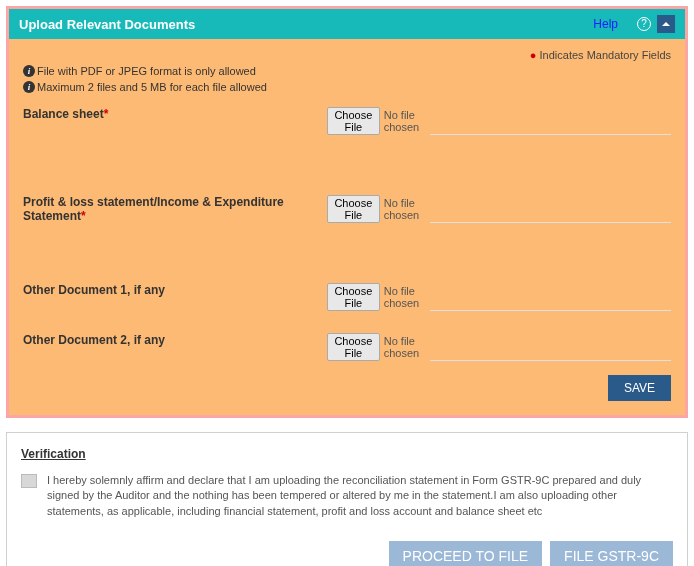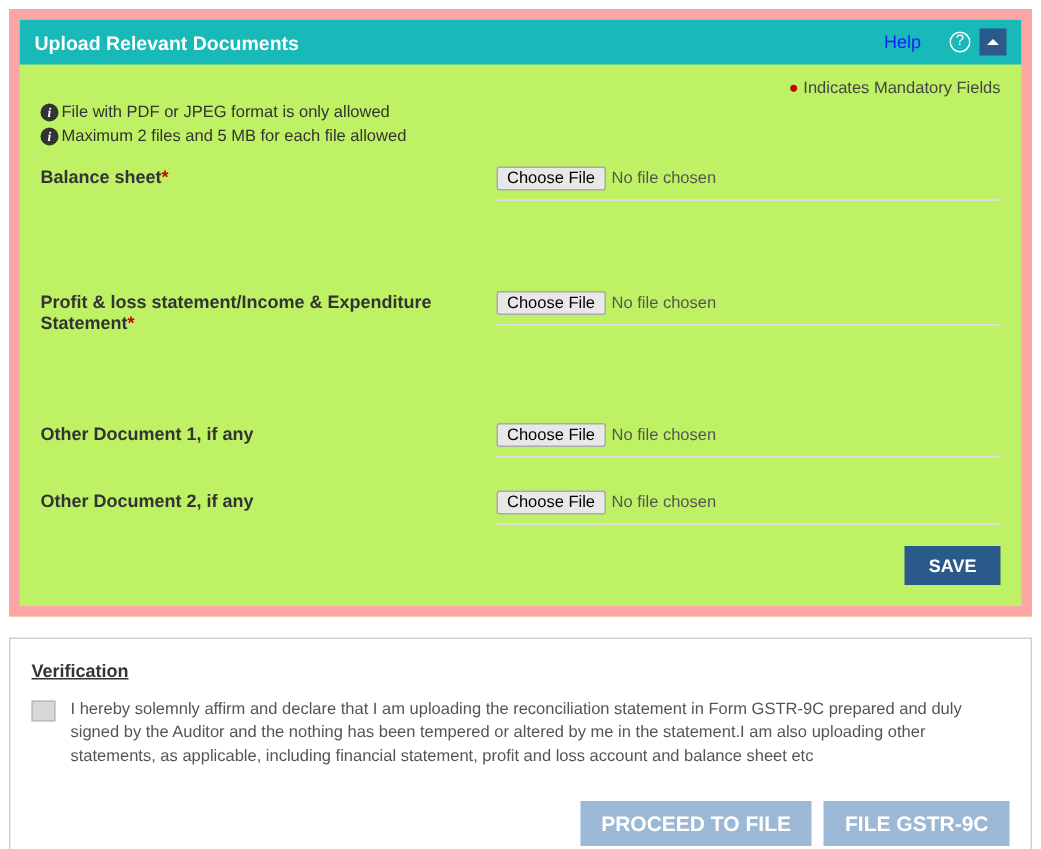--- a/index.html
+++ b/index.html
@@ -5,22 +5,22 @@
   * { box-sizing: border-box; margin: 0; padding: 0; }
   body {
     font-family: Arial, sans-serif;
     font-size: 12px;
     background: #fff;
     width: 694px;
     height: 566px;
     padding: 6px;
   }
   .panel {
-    border: 7px solid #fca5a5;
-    background: #bef264;
+    border: 3px solid #fca5a5;
+    background: #fdba74;
     overflow: hidden;
   }
   .panel-header {
     background: #17b9b9;
     color: #fff;
     padding: 6px 10px;
     display: flex;
     justify-content: space-between;
     align-items: center;
   }
@@ -106,21 +106,20 @@
   .field-label {
     width: 304px;
     font-size: 12px;
     font-weight: bold;
     color: #333;
     padding-right: 10px;
   }
   .field-input-wrap {
     flex: 1;
     display: flex;
-    flex-direction: column;
   }
   .file-input-row {
     display: flex;
     align-items: center;
     gap: 4px;
   }
   .choose-file-btn {
     font-size: 11px;
     padding: 1px 6px;
     background: #e8e8e8;
@@ -141,21 +140,20 @@
   .save-row {
     text-align: right;
     margin-top: 14px;
   }
   .btn {
     font-size: 12px;
     padding: 6px 16px;
     border: none;
     cursor: pointer;
     font-family: Arial, sans-serif;
-    font-weight: bold;
   }
   .btn-primary {
     background: #2a5a8a;
     color: #fff;
   }
   .verification-panel {
     border: 1px solid #d0d0d0;
     background: #fff;
     margin-top: 14px;
     padding: 14px;

